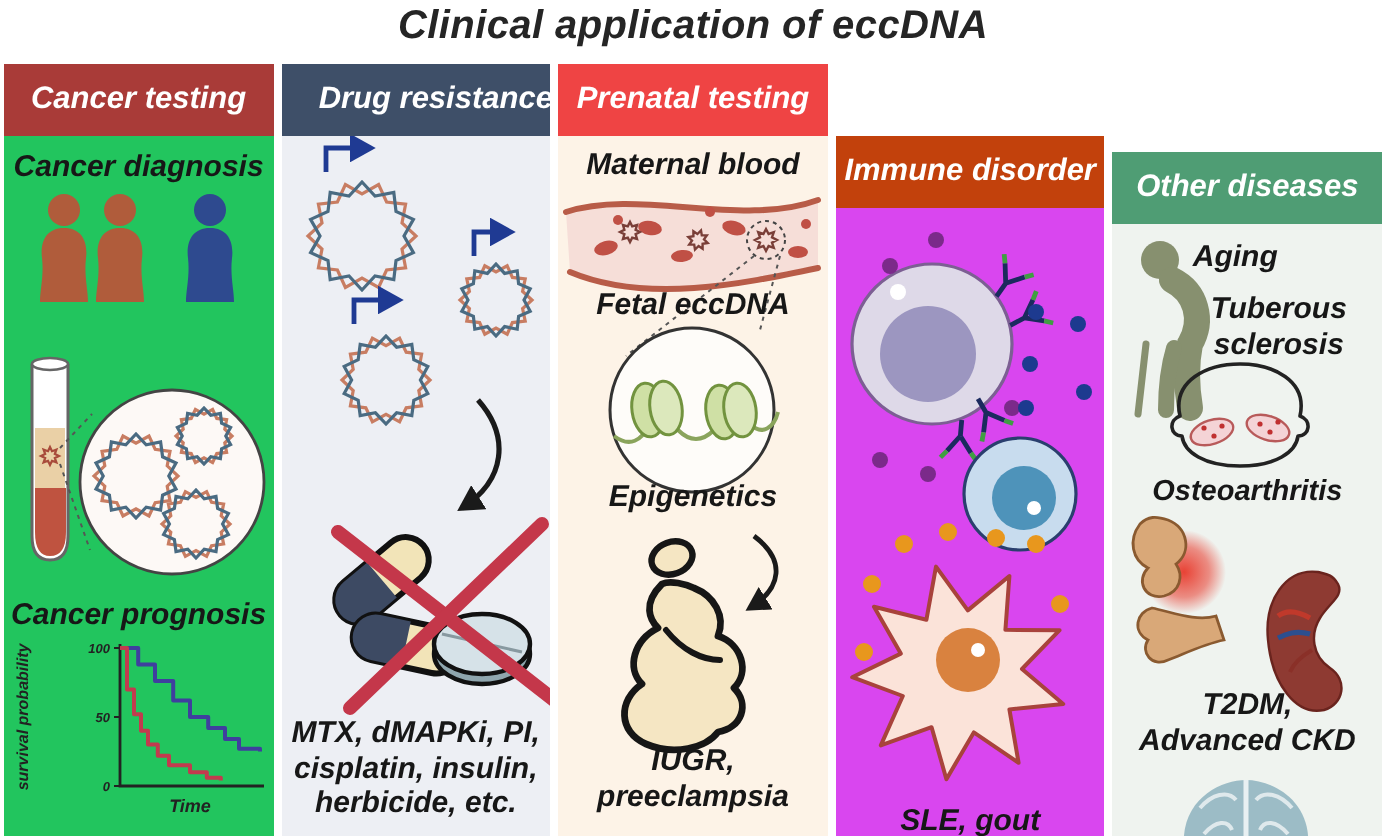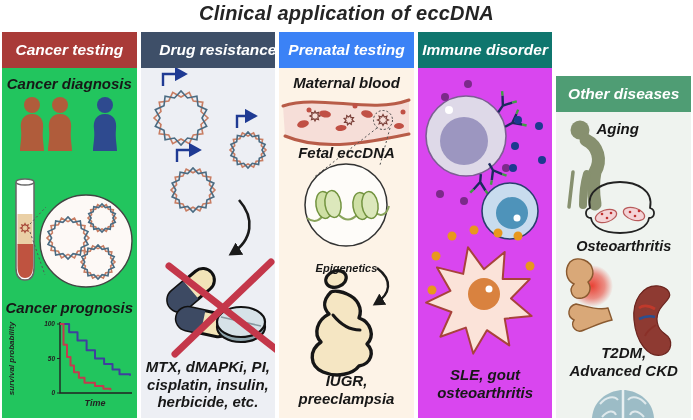--- a/index.html
+++ b/index.html
@@ -150,21 +150,21 @@
             <path d="M130,194 L34,286"></path>
           </g>
         </svg>
         <div class="lbl" style="top:290px;font-size:15px;">MTX, dMAPKi, PI,
 cisplatin, insulin,
 herbicide, etc.</div>
       </div>
     </div>
 
     <div class="col">
-      <div class="col-header" style="background: #3b82f6;">Prenatal testing</div>
+      <div class="col-header" style="background: #ef4444;">Prenatal testing</div>
       <div class="col-body" style="background: rgb(253, 243, 231);">
         <svg class="bodysvg" width="134" height="350">
           <g>
             <path d="M4,38 C40,26 92,46 130,32 L130,66 C92,74 44,84 6,68 Z" fill="#f6ded8"></path>
             <path d="M4,38 C40,26 92,46 130,32" fill="none" stroke="#b85c48" stroke-width="3" stroke-linecap="round"></path>
             <path d="M6,68 C44,84 92,74 130,66" fill="none" stroke="#b85c48" stroke-width="3" stroke-linecap="round"></path>
             <g fill="#c05045">
               <ellipse cx="24" cy="56" rx="6" ry="3.5" transform="rotate(-15 24 56)"></ellipse>
               <ellipse cx="46" cy="46" rx="6" ry="3.5" transform="rotate(10 46 46)"></ellipse>
               <ellipse cx="62" cy="60" rx="5.5" ry="3" transform="rotate(-5 62 60)"></ellipse>
@@ -200,28 +200,28 @@
           <path d="M98,200 C114,212 112,226 96,236" fill="none" stroke="#1a1a1a" stroke-width="2.4" marker-end="url(#ah-black)"></path>
 
           <g>
             <ellipse cx="57" cy="211" rx="10.5" ry="8" fill="#f5e6c3" stroke="#161616" stroke-width="3.2" transform="rotate(-20 57 211)"></ellipse>
             <path d="M52,224 C42,234 46,242 50,246 C38,252 34,266 42,274 C30,282 30,298 44,304 C58,310 74,306 80,298 C92,296 96,284 88,276 C96,268 92,254 80,250 C84,240 78,230 68,226 C64,224 56,222 52,224 Z" fill="#f5e6c3" stroke="#161616" stroke-width="3.4" stroke-linejoin="round"></path>
             <path d="M54,247 C62,257 72,262 81,262" fill="none" stroke="#161616" stroke-width="3" stroke-linecap="round"></path>
           </g>
         </svg>
         <div class="lbl" style="top:76px;font-size:15px;">Fetal eccDNA</div>
         <div class="lbl" style="top:6px;font-size:15px;">Maternal blood</div>
-        <div class="lbl" style="top:194px;font-size:11px;">Epigenetics</div>
+        <div class="lbl" style="top:172px;font-size:15px;">Epigenetics</div>
         <div class="lbl" style="top:304px;font-size:15px;">IUGR,
 preeclampsia</div>
       </div>
     </div>
 
     <div class="col">
-      <div class="col-header" style="background: #0f766e;">Immune disorder</div>
+      <div class="col-header" style="background: #c2410c; margin-top: 36px;">Immune disorder</div>
       <div class="col-body" style="background: #d946ef;">
         <svg class="bodysvg" width="134" height="350">
           <g>
             <circle cx="48" cy="68" r="40" fill="#ded9e8" stroke="#7c5f93" stroke-width="1.6"></circle>
             <circle cx="46" cy="73" r="24" fill="#9c96c0"></circle>
             <circle cx="31" cy="42" r="4" fill="#ffffff"></circle>
           </g>
           <g transform="translate(86,36) rotate(35)">
             <path d="M0,10 L0,2 M0,2 L-6,-6 M0,2 L6,-6" stroke="#1b2a5e" stroke-width="2.4" fill="none"></path>
             <path d="M-6,-6 l-3,-3.5 M6,-6 l3,-3.5" stroke="#3f9e42" stroke-width="2.4" fill="none"></path>
@@ -315,20 +315,22 @@
           <g>
             <path d="M36,312 C34,288 54,278 67,278 C80,278 100,288 98,312 C97,320 88,324 67,324 C46,324 37,320 36,312 Z" fill="#9cbcc6"></path>
             <path d="M67,278 V324" stroke="#e8f0f2" stroke-width="2.5" fill="none"></path>
             <path d="M44,292 C50,285 58,283 62,288" stroke="#dfe9ec" stroke-width="2" fill="none"></path>
             <path d="M46,305 C52,298 58,298 60,303" stroke="#dfe9ec" stroke-width="2" fill="none"></path>
             <path d="M90,292 C84,285 76,283 72,288" stroke="#dfe9ec" stroke-width="2" fill="none"></path>
             <path d="M88,305 C82,298 76,298 74,303" stroke="#dfe9ec" stroke-width="2" fill="none"></path>
           </g>
         </svg>
         <div class="lbl" style="top:8px;left:40px;width:auto;font-size:15px;">Aging</div>
+        <div class="lbl" style="top:34px;left:34px;width:98px;font-size:15px;">Tuberous
+sclerosis</div>
         <div class="lbl" style="top:126px;font-size:14.5px;">Osteoarthritis</div>
         <div class="lbl" style="top:232px;font-size:15px;">T2DM,
 Advanced CKD</div>
         <div class="lbl" style="top:326px;font-size:15px;">Schizophrenia</div>
       </div>
     </div>
 
   </div>
 </div>
 

